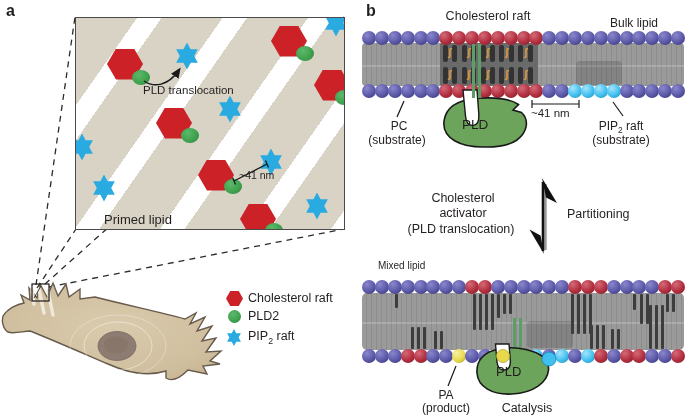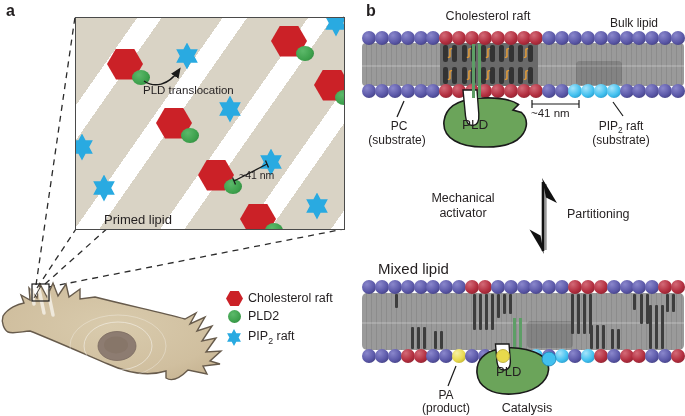--- a/index.html
+++ b/index.html
@@ -247,25 +247,26 @@
   <span class="lbl ctr" style="left:621px;top:133px;font-size:12px;">(substrate)</span>
 
   <svg width="685" height="416">
     <g>
       <path d="M545.5,184 L545.5,250" stroke="#999999" stroke-width="2.4" fill="none"></path>
       <path d="M543,182 L543,251" stroke="#111111" stroke-width="2.6" fill="none"></path>
       <path d="M542,178 L557,203 L546,197.5 Z" fill="#111111"></path>
       <path d="M544,254 L529.5,229.5 L540.5,235.5 Z" fill="#111111"></path>
     </g>
   </svg>
-  <span class="lbl ctr" style="left:463px;top:191px;font-size:12.5px;">Mechanical</span>
+  <span class="lbl ctr" style="left:463px;top:191px;font-size:12.5px;">Cholesterol</span>
   <span class="lbl ctr" style="left:463px;top:206px;font-size:12.5px;">activator</span>
+  <span class="lbl ctr" style="left:461px;top:222px;font-size:12.5px;">(PLD translocation)</span>
   <span class="lbl" style="left:567px;top:207px;font-size:12.5px;">Partitioning</span>
 
-  <span class="lbl" style="left:378px;top:260px;font-size:15px;">Mixed lipid</span>
+  <span class="lbl" style="left:378px;top:260px;font-size:10px;">Mixed lipid</span>
   <div id="mem2">
     <div class="mbody" style="left:362px;top:293px;width:322px;height:57px;border-radius:5px;"></div>
     <div class="darkdomain" style="left:527px;top:321px;width:46px;height:27px;"></div>
     <div id="bars2">
         <span class="cholbar" style="left: 395px; height: 14px; top: 294px;"></span>
         <span class="cholbar" style="left: 411px; height: 22px; top: 327px;"></span>
         <span class="cholbar" style="left: 417px; height: 22px; top: 327px;"></span>
         <span class="cholbar" style="left: 423px; height: 22px; top: 327px;"></span>
         <span class="cholbar" style="left: 434px; height: 18px; top: 331px;"></span>
         <span class="cholbar" style="left: 440px; height: 18px; top: 331px;"></span>

